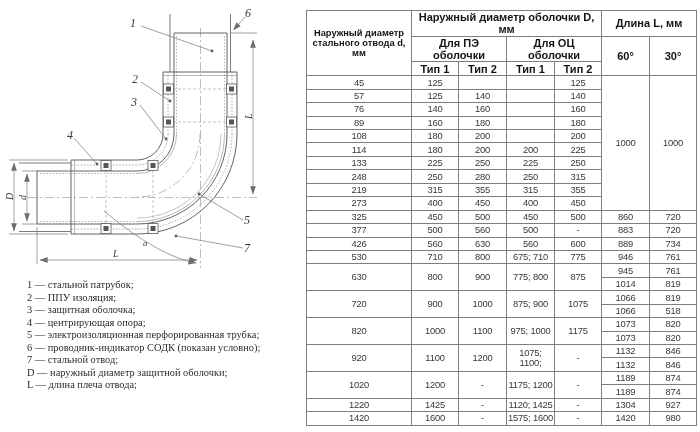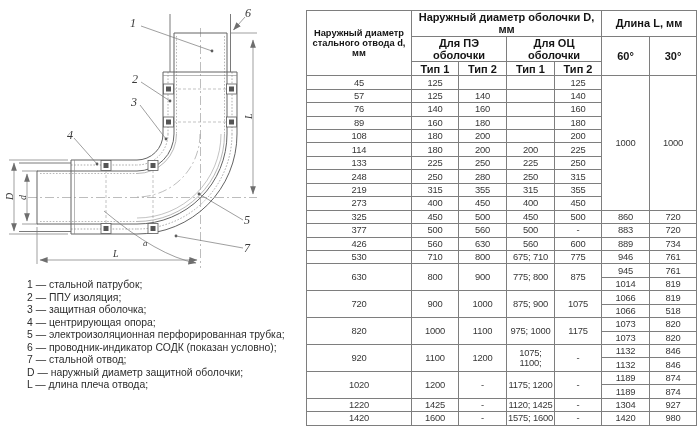--- a/index.html
+++ b/index.html
@@ -7,21 +7,21 @@
        font-family:"Liberation Sans",sans-serif;}
   .page{position:absolute;inset:0;background:#fff;}
 
   
   .drawing{position:absolute;left:0;top:0;width:305px;height:278px;}
 
   
   .legend{position:absolute;left:27px;top:279px;width:278px;
           font-size:10.4px;line-height:12.55px;color:#2d2d2d;
           white-space:nowrap;}
-  .legend-line{height:12.55px;}
+  .legend-line{height:12.55px;font-family:Liberation Serif, serif;}
 
   
   .table-wrap{position:absolute;left:306px;top:10px;}
   table.spec{border-collapse:collapse;table-layout:fixed;width:390px;
              color:#373737;}
   table.spec th,table.spec td{border:1px solid #7e7e7e;text-align:center;
              vertical-align:middle;padding:0 1px;overflow:hidden;}
   table.spec th{font-size:11px;font-weight:bold;color:#141414;line-height:1.12;}
   table.spec th.th-main{font-size:9.3px;}
   table.spec thead tr:nth-child(1) th{height:17px;}

